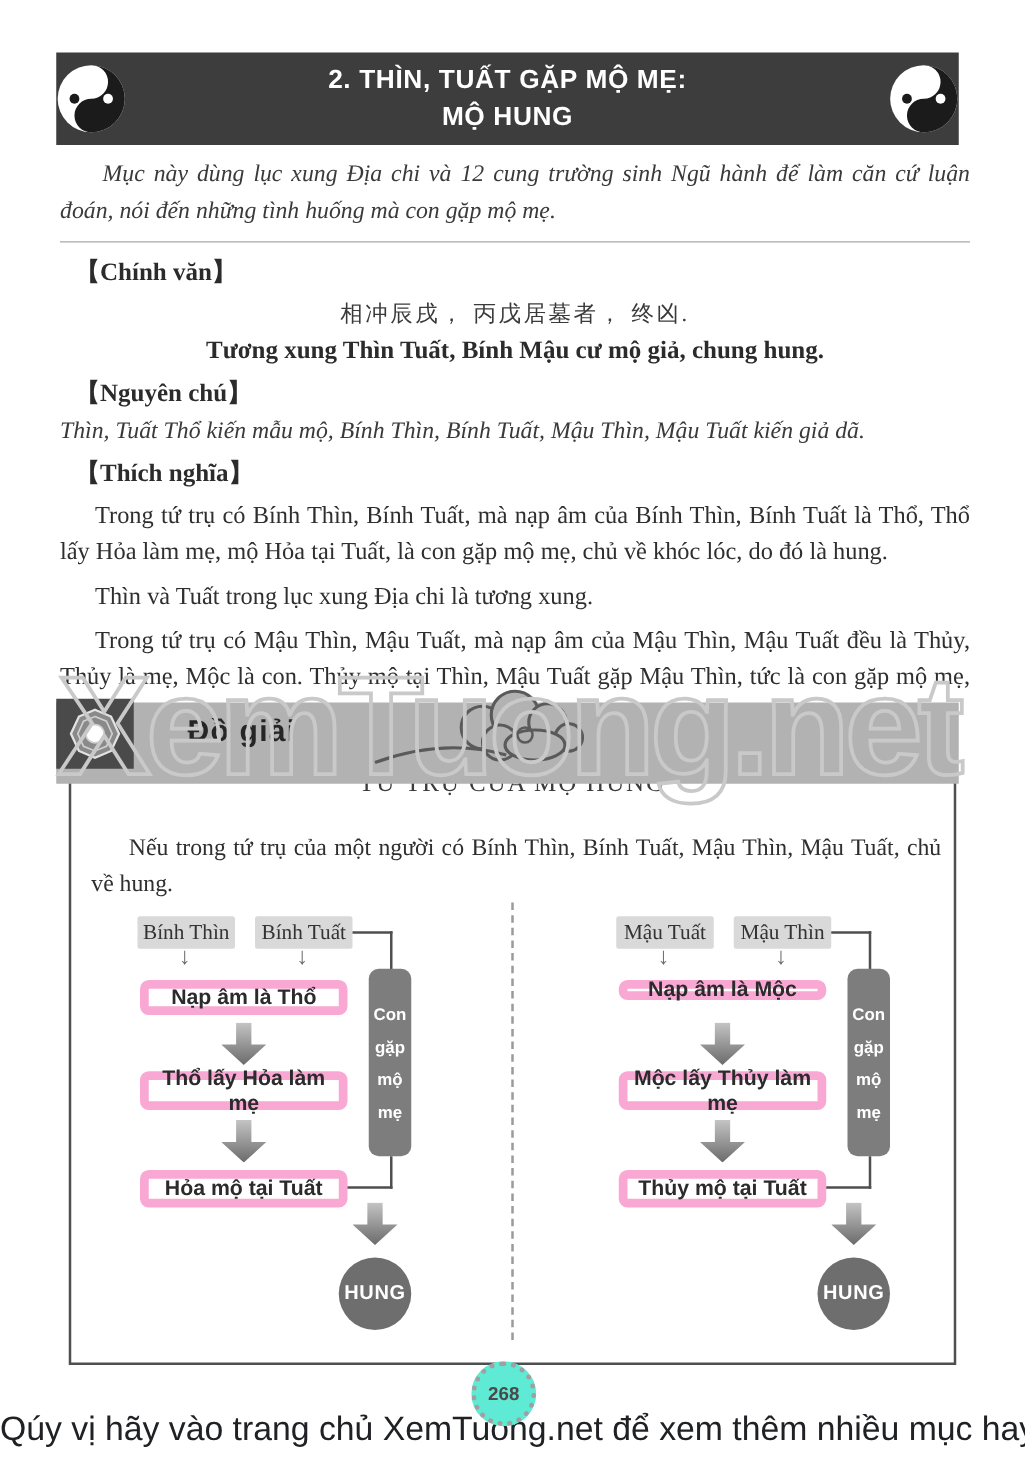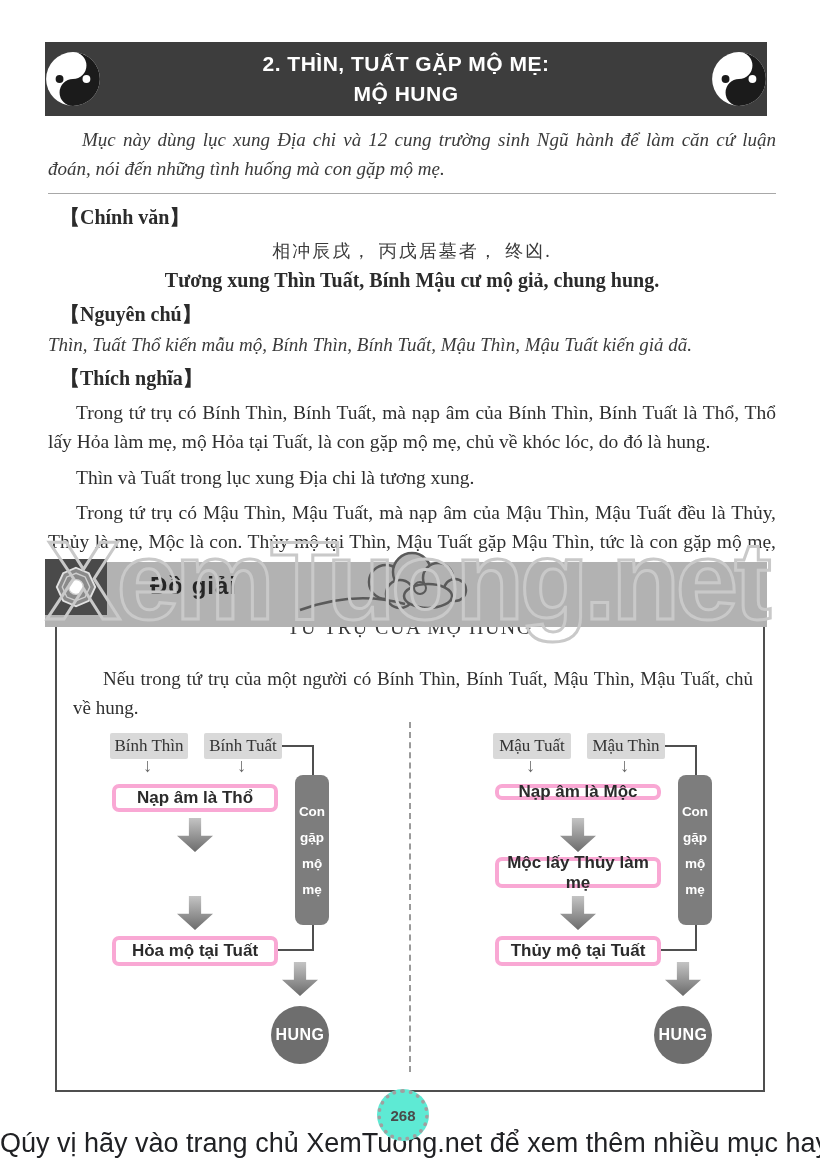--- a/index.html
+++ b/index.html
@@ -39,21 +39,21 @@
   
   .frame{position:absolute;left:55px;top:588px;width:706px;height:500px;border:2px solid #4f4f4f;background:#fff;z-index:1;}
   .frame-title{position:absolute;left:0;right:0;top:26px;text-align:center;font-size:20px;
                letter-spacing:1.5px;color:#3a3a3a;}
   .frame-intro{position:absolute;left:16px;right:10px;top:56px;font-size:19px;line-height:1.5;
                text-indent:30px;text-align:justify;color:#2f2f2f;}
   .divider{position:absolute;left:352px;top:132px;height:350px;width:0;border-left:2px dashed #9a9a9a;}
 
   .chip{position:absolute;width:78px;height:26px;background:#d9d9d9;border-radius:2px;
         font-size:17px;color:#333;text-align:center;line-height:26px;}
-  .stepbox{position:absolute;width:166px;background:#fff;border:4px solid #f9a8d4;border-radius:7px;
+  .stepbox{position:absolute;width:166px;background:#fff;border:7px solid #f9a8d4;border-radius:7px;
            font-family:"Liberation Sans",sans-serif;font-weight:bold;font-size:17px;color:#2b2b2b;
            text-align:center;display:flex;align-items:center;justify-content:center;box-sizing:border-box;}
   .thin-arrow{position:absolute;font-size:19px;color:#6a6a6a;line-height:1;}
   .thick-arrow{position:absolute;width:36px;height:34px;background:linear-gradient(180deg,#c4c4c4,#6b6b6b);
                clip-path:polygon(33% 0,67% 0,67% 52%,100% 52%,50% 100%,0 52%,33% 52%);}
   .vbox{position:absolute;width:34px;height:150px;background:#7d7d7d;border-radius:8px;color:#fff;
         font-family:"Liberation Sans",sans-serif;font-weight:bold;font-size:13.5px;
         display:flex;flex-direction:column;align-items:center;justify-content:center;gap:11px;z-index:2;}
   .line{position:absolute;background:#4f4f4f;}
   .hung{position:absolute;width:58px;height:58px;border-radius:50%;background:#6e6e6e;color:#fff;
@@ -138,20 +138,21 @@
     <div class="frame-title">TỨ TRỤ CỦA MỘ HUNG</div>
     <p class="frame-intro">Nếu trong tứ trụ của một người có Bính Thìn, Bính Tuất, Mậu Thìn, Mậu Tuất, chủ về hung.</p>
     <div class="divider"></div>
 
     <div class="chip" style="left:53px;top:143px;">Bính Thìn</div>
     <div class="chip" style="left:147px;top:143px;">Bính Tuất</div>
     <span class="thin-arrow" style="left:86px;top:166px;">↓</span>
     <span class="thin-arrow" style="left:180px;top:166px;">↓</span>
     <div class="stepbox" style="left:55px;top:194px;height:28px;">Nạp âm là Thổ</div>
     <div class="thick-arrow" style="left:120px;top:228px;"></div>
+    <div class="stepbox" style="left:55px;top:267px;height:31px;">Thổ lấy Hỏa làm mẹ</div>
     <div class="thick-arrow" style="left:120px;top:306px;"></div>
     <div class="stepbox" style="left:55px;top:346px;height:30px;">Hỏa mộ tại Tuất</div>
     <div class="line" style="left:225px;top:155px;width:32px;height:2px;"></div>
     <div class="line" style="left:255px;top:155px;width:2px;height:32px;"></div>
     <div class="vbox" style="left:238px;top:185px;">
       <span>Con</span>
       <span>gặp</span>
       <span>mộ</span>
       <span>mẹ</span>
     </div>

